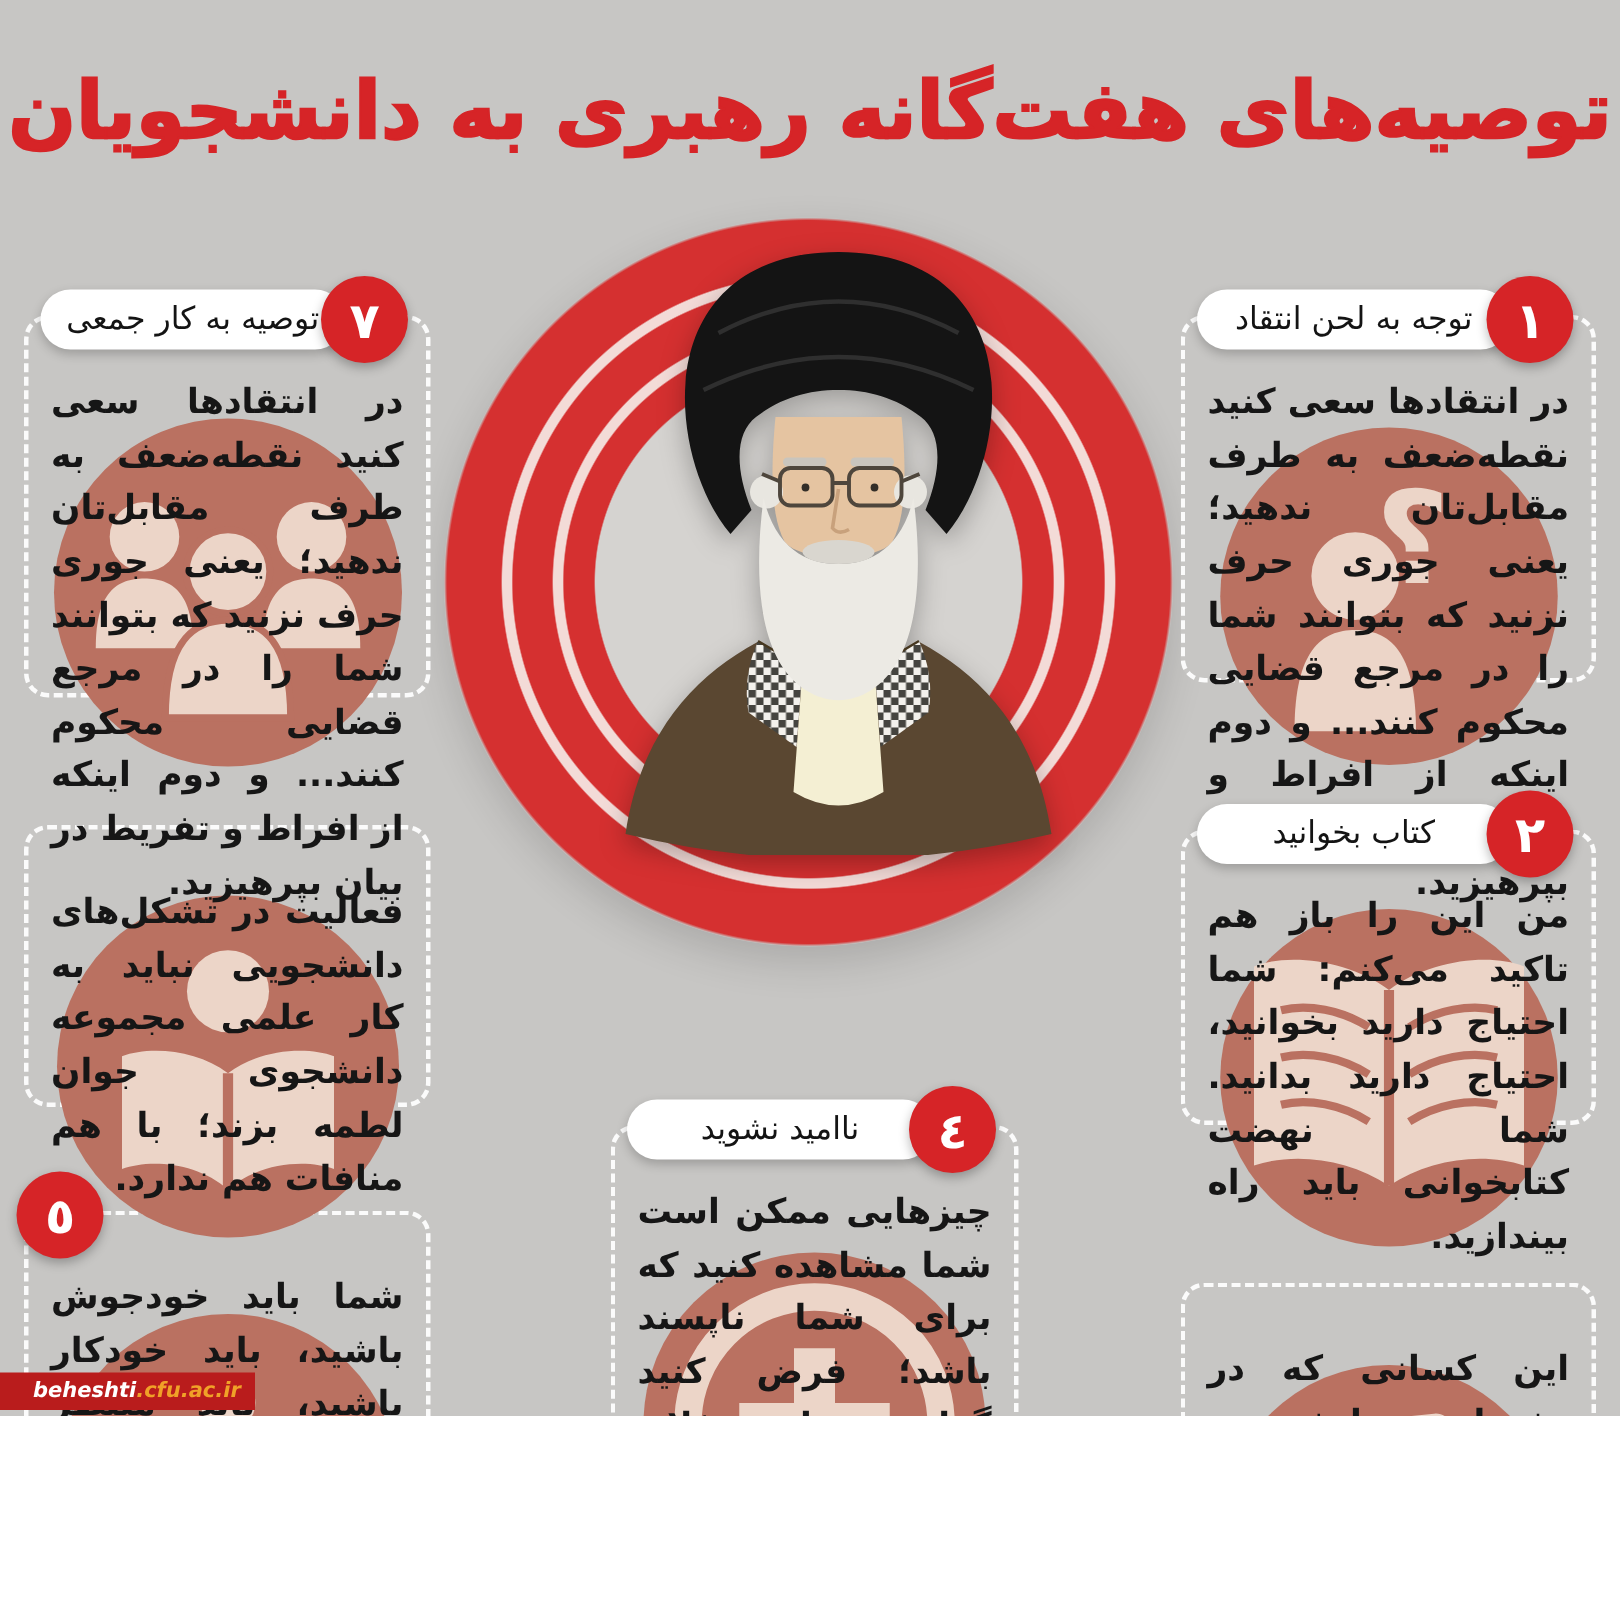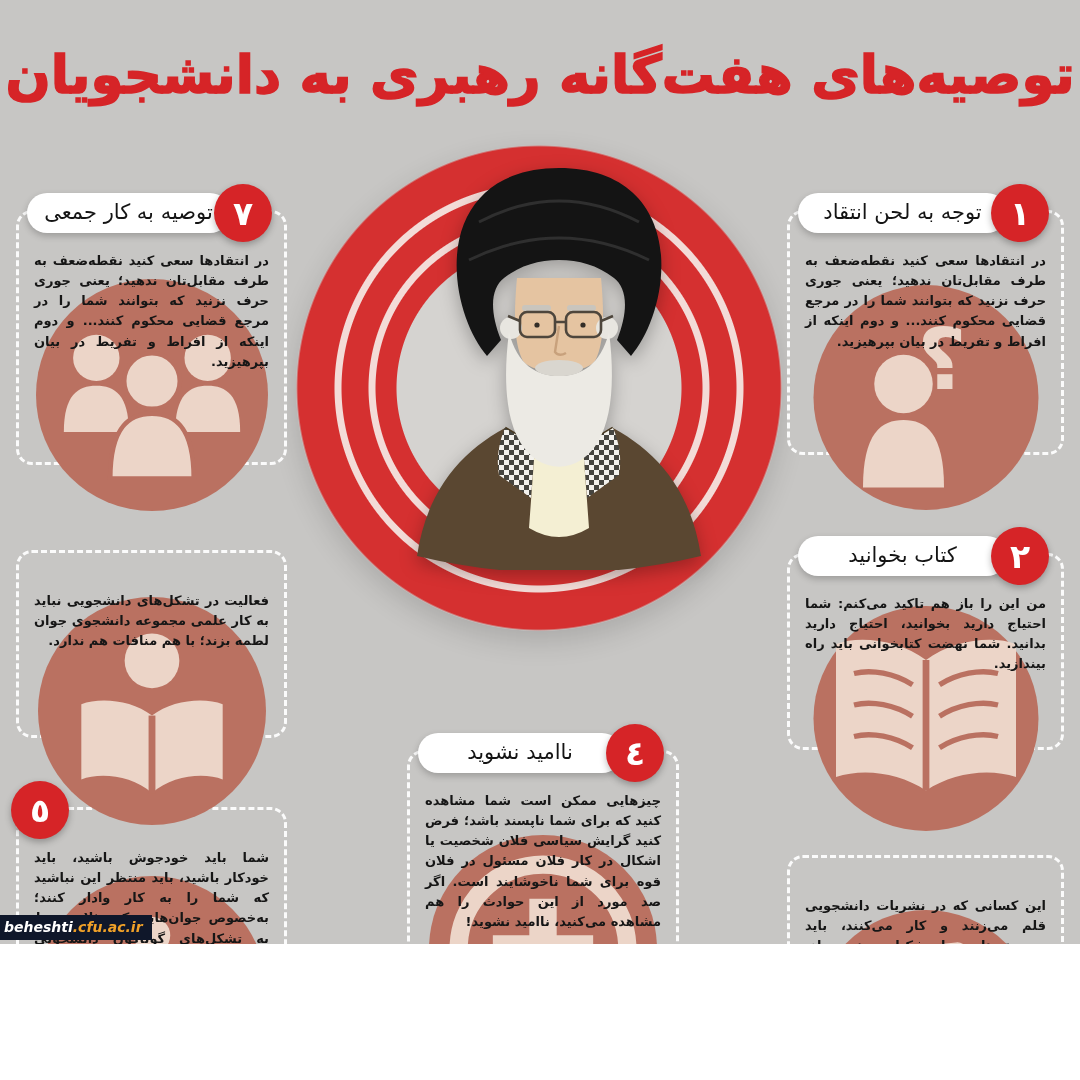--- a/index.html
+++ b/index.html
@@ -59,41 +59,41 @@
   .num{
     flex:none;width:58px;height:58px;margin-left:-16px;
     background:#d62427;border-radius:50%;
     color:#fff;font-size:33px;font-weight:bold;
     display:flex;align-items:center;justify-content:center;
     box-shadow:0 3px 7px rgba(0,0,0,.28);
   }
   .body{
     position:relative;z-index:2;margin:0;
     padding:38px 15px 8px 15px;
-    font-size:13px;font-weight:bold;line-height:1.55;color:#161616;
+    font-size:23px;font-weight:bold;line-height:1.55;color:#161616;
     text-align:justify;
   }
   .wm-circle{
     position:absolute;left:50%;transform:translateX(-50%);
     border-radius:50%;background:#ba7161;z-index:1;
   }
   .wm-circle svg{position:absolute;inset:0;width:100%;height:100%;}
   #b1 .wm-circle{top:72px;width:225px;height:225px;}
   #b2 .wm-circle{top:50px;width:225px;height:225px;}
   #b3 .wm-circle{top:52px;width:225px;height:225px;}
   #b4 .wm-circle{top:82px;width:228px;height:228px;}
   #b5 .wm-circle{top:66px;width:228px;height:228px;}
   #b6 .wm-circle{top:44px;width:228px;height:228px;}
   #b7 .wm-circle{top:66px;width:232px;height:232px;}
   
   .site{
     position:absolute;left:0;bottom:4px;z-index:5;
-    background:#0f172a;color:#fff;
+    background:#b91c1c;color:#fff;
     font-style:italic;font-weight:bold;font-size:14px;
-    padding:4px 9px 5px 4px;direction:ltr;letter-spacing:0;
+    padding:4px 9px 5px 22px;direction:ltr;letter-spacing:0;
   }
   .site .orange{color:#f0a128;}
 </style>
 </head>
 <body>
 
 <div class="canvas">
 
   <h1 class="title">توصیه‌های هفت‌گانه رهبری به دانشجویان</h1>
 

